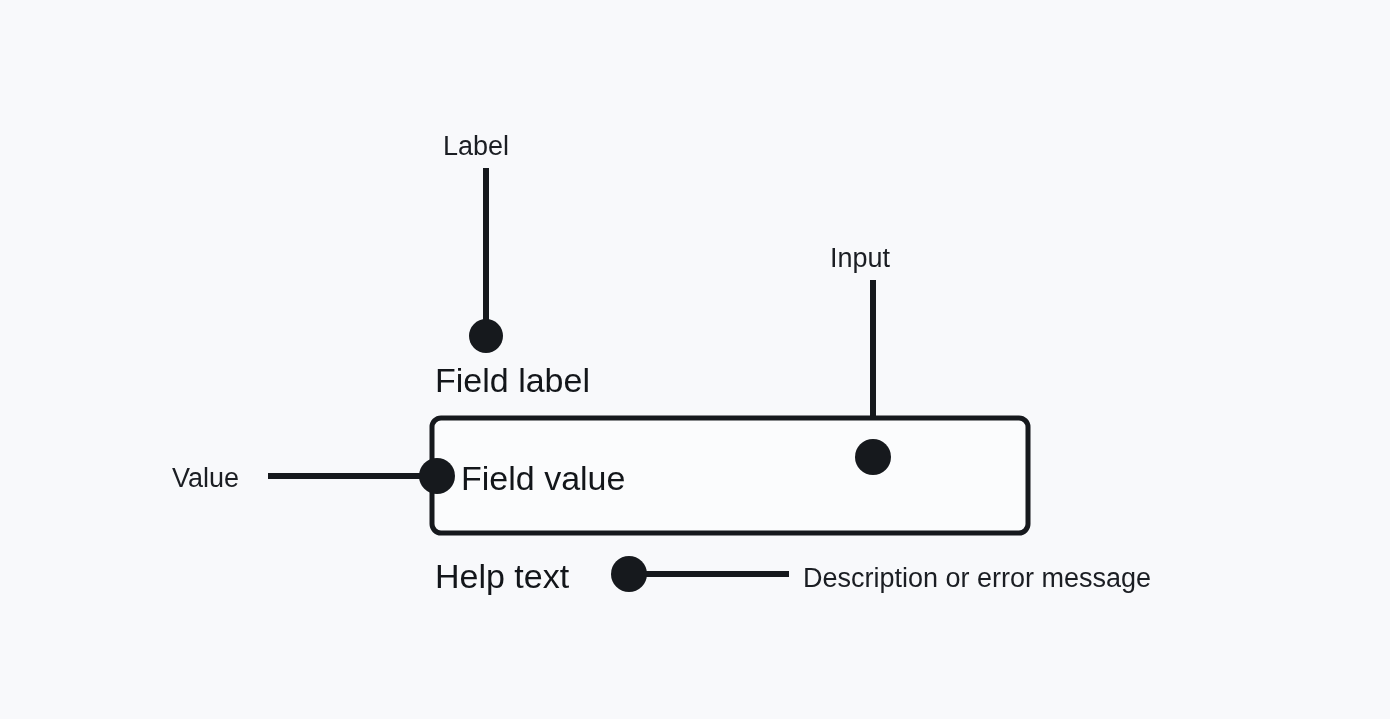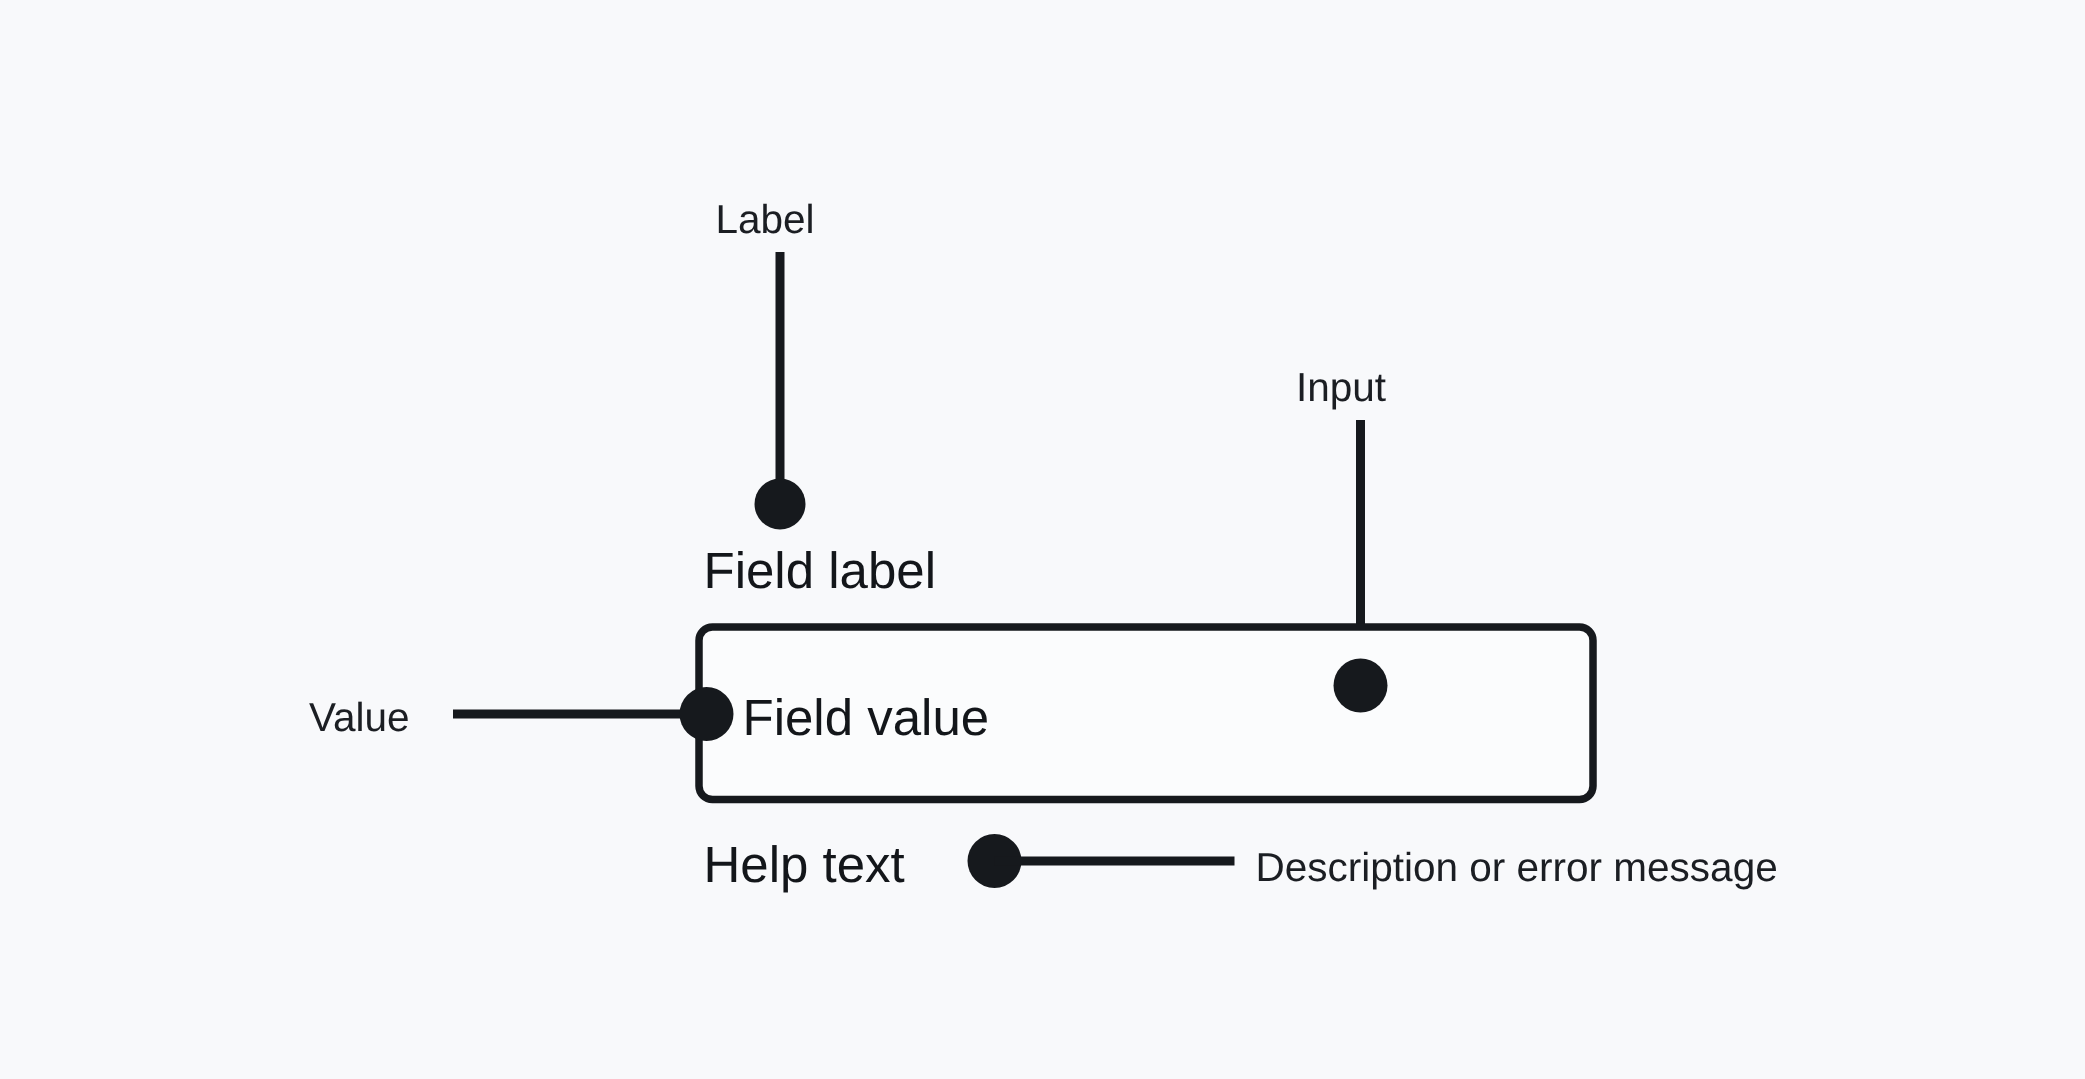--- a/index.html
+++ b/index.html
@@ -13,21 +13,20 @@
     background: #f8f9fb;
     font-family: "Liberation Sans", "DejaVu Sans", sans-serif;
     overflow: hidden;
     position: relative;
   }
   #canvas {
     position: absolute;
     inset: 0;
     width: 1142px;
     height: 719px;
-    margin-left: 34px;
   }
   svg.diagram {
     position: absolute;
     top: 0;
     left: 0;
     width: 1390px;
     height: 719px;
     display: block;
   }
   .anno-text {

